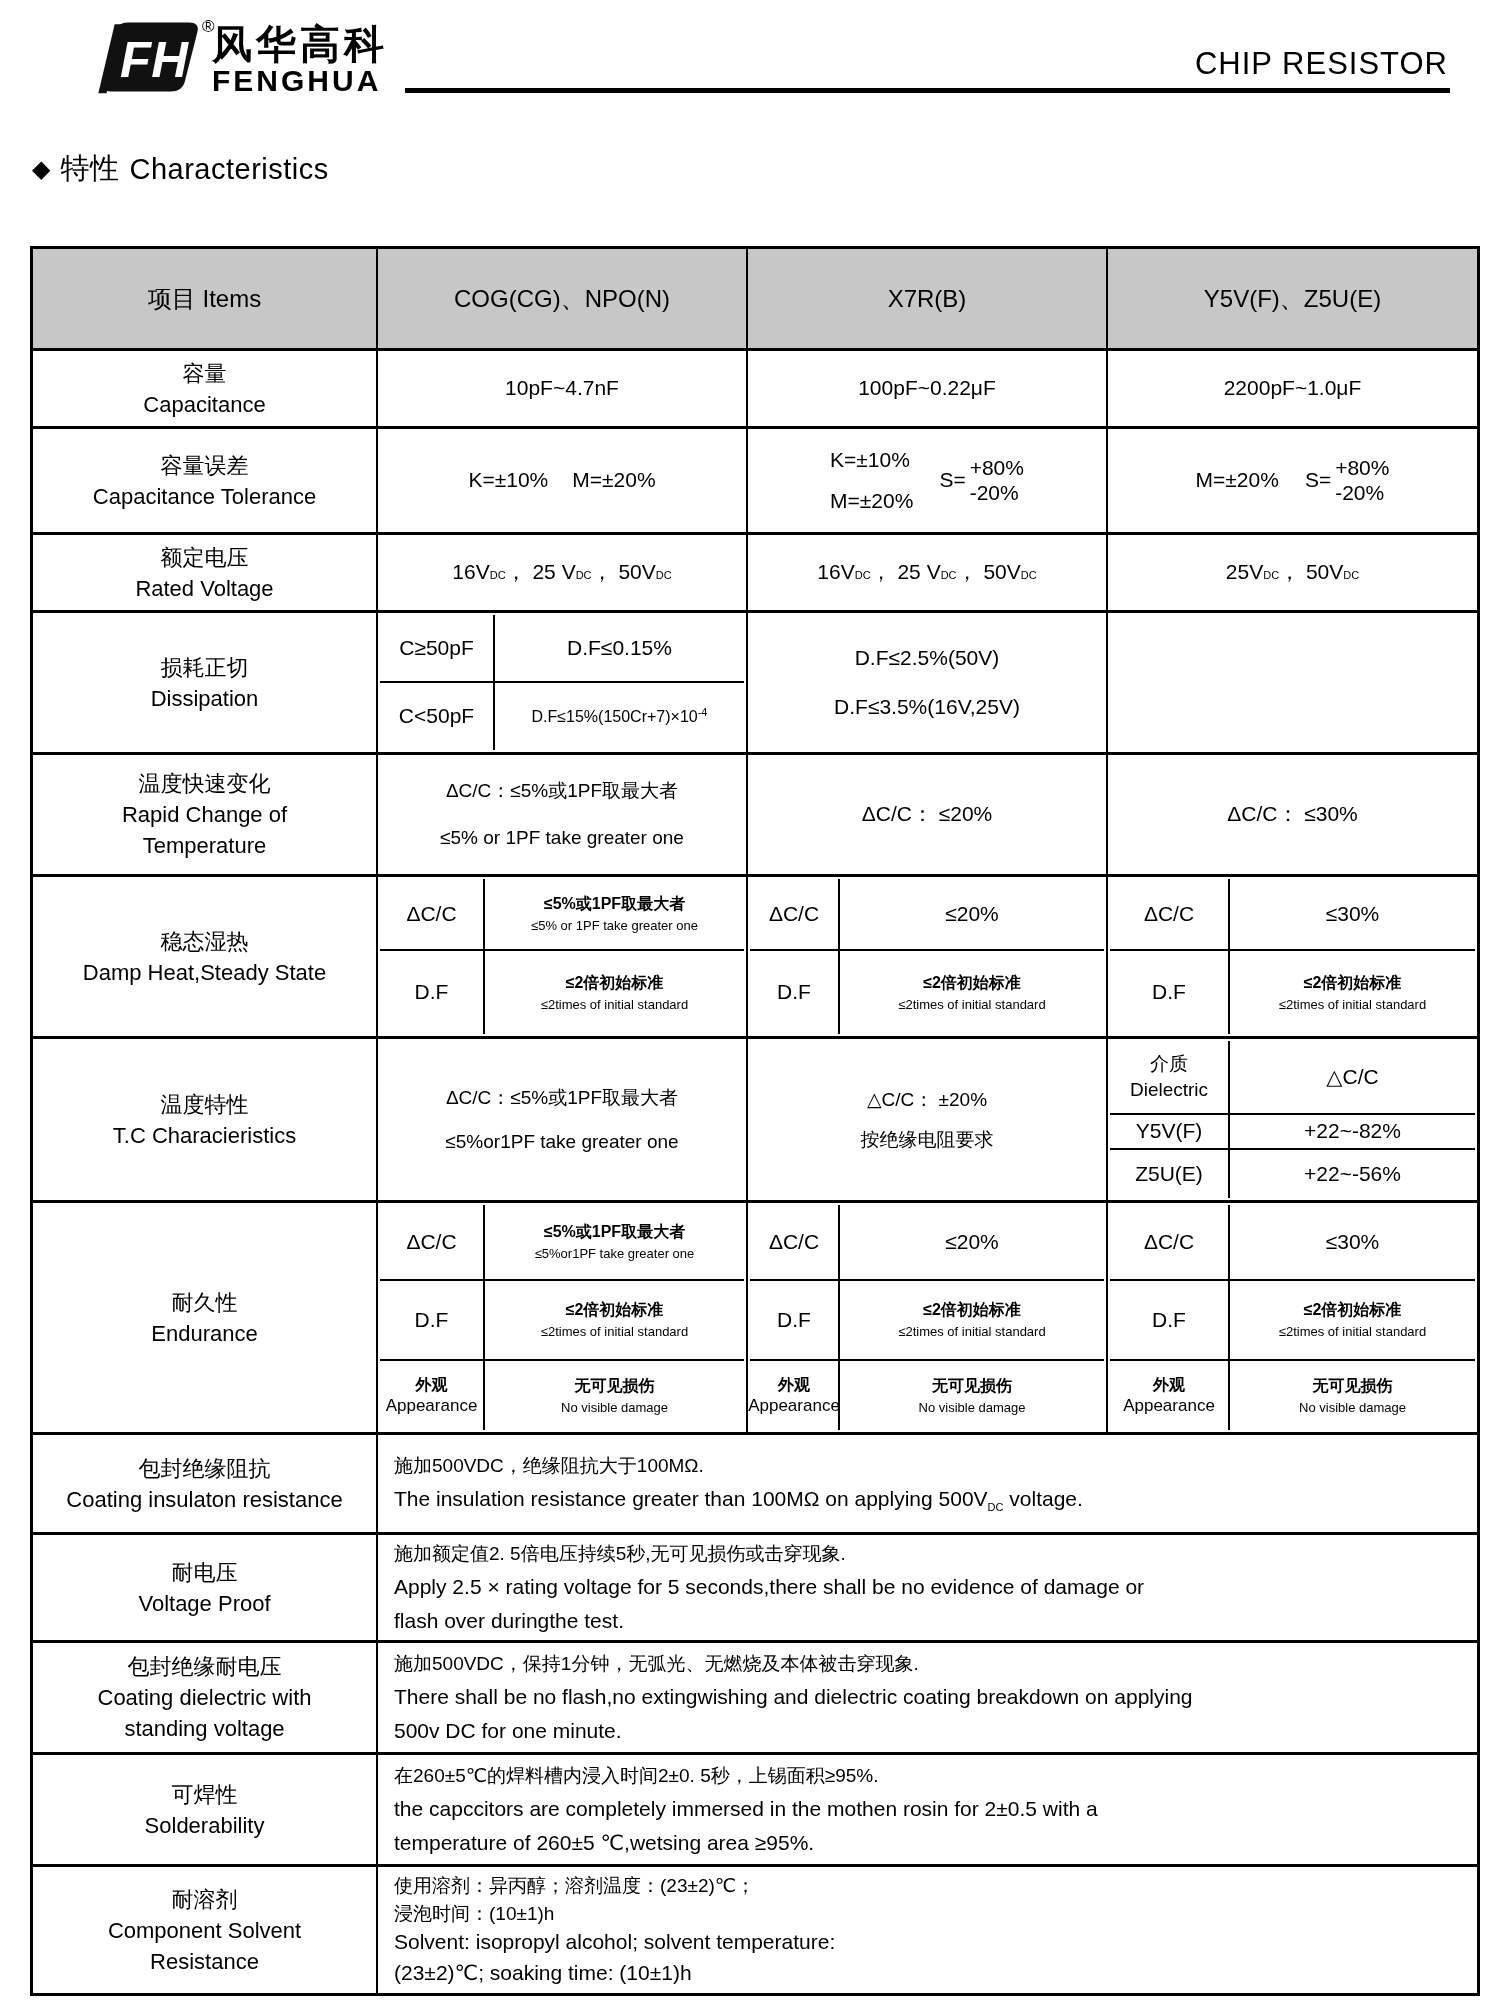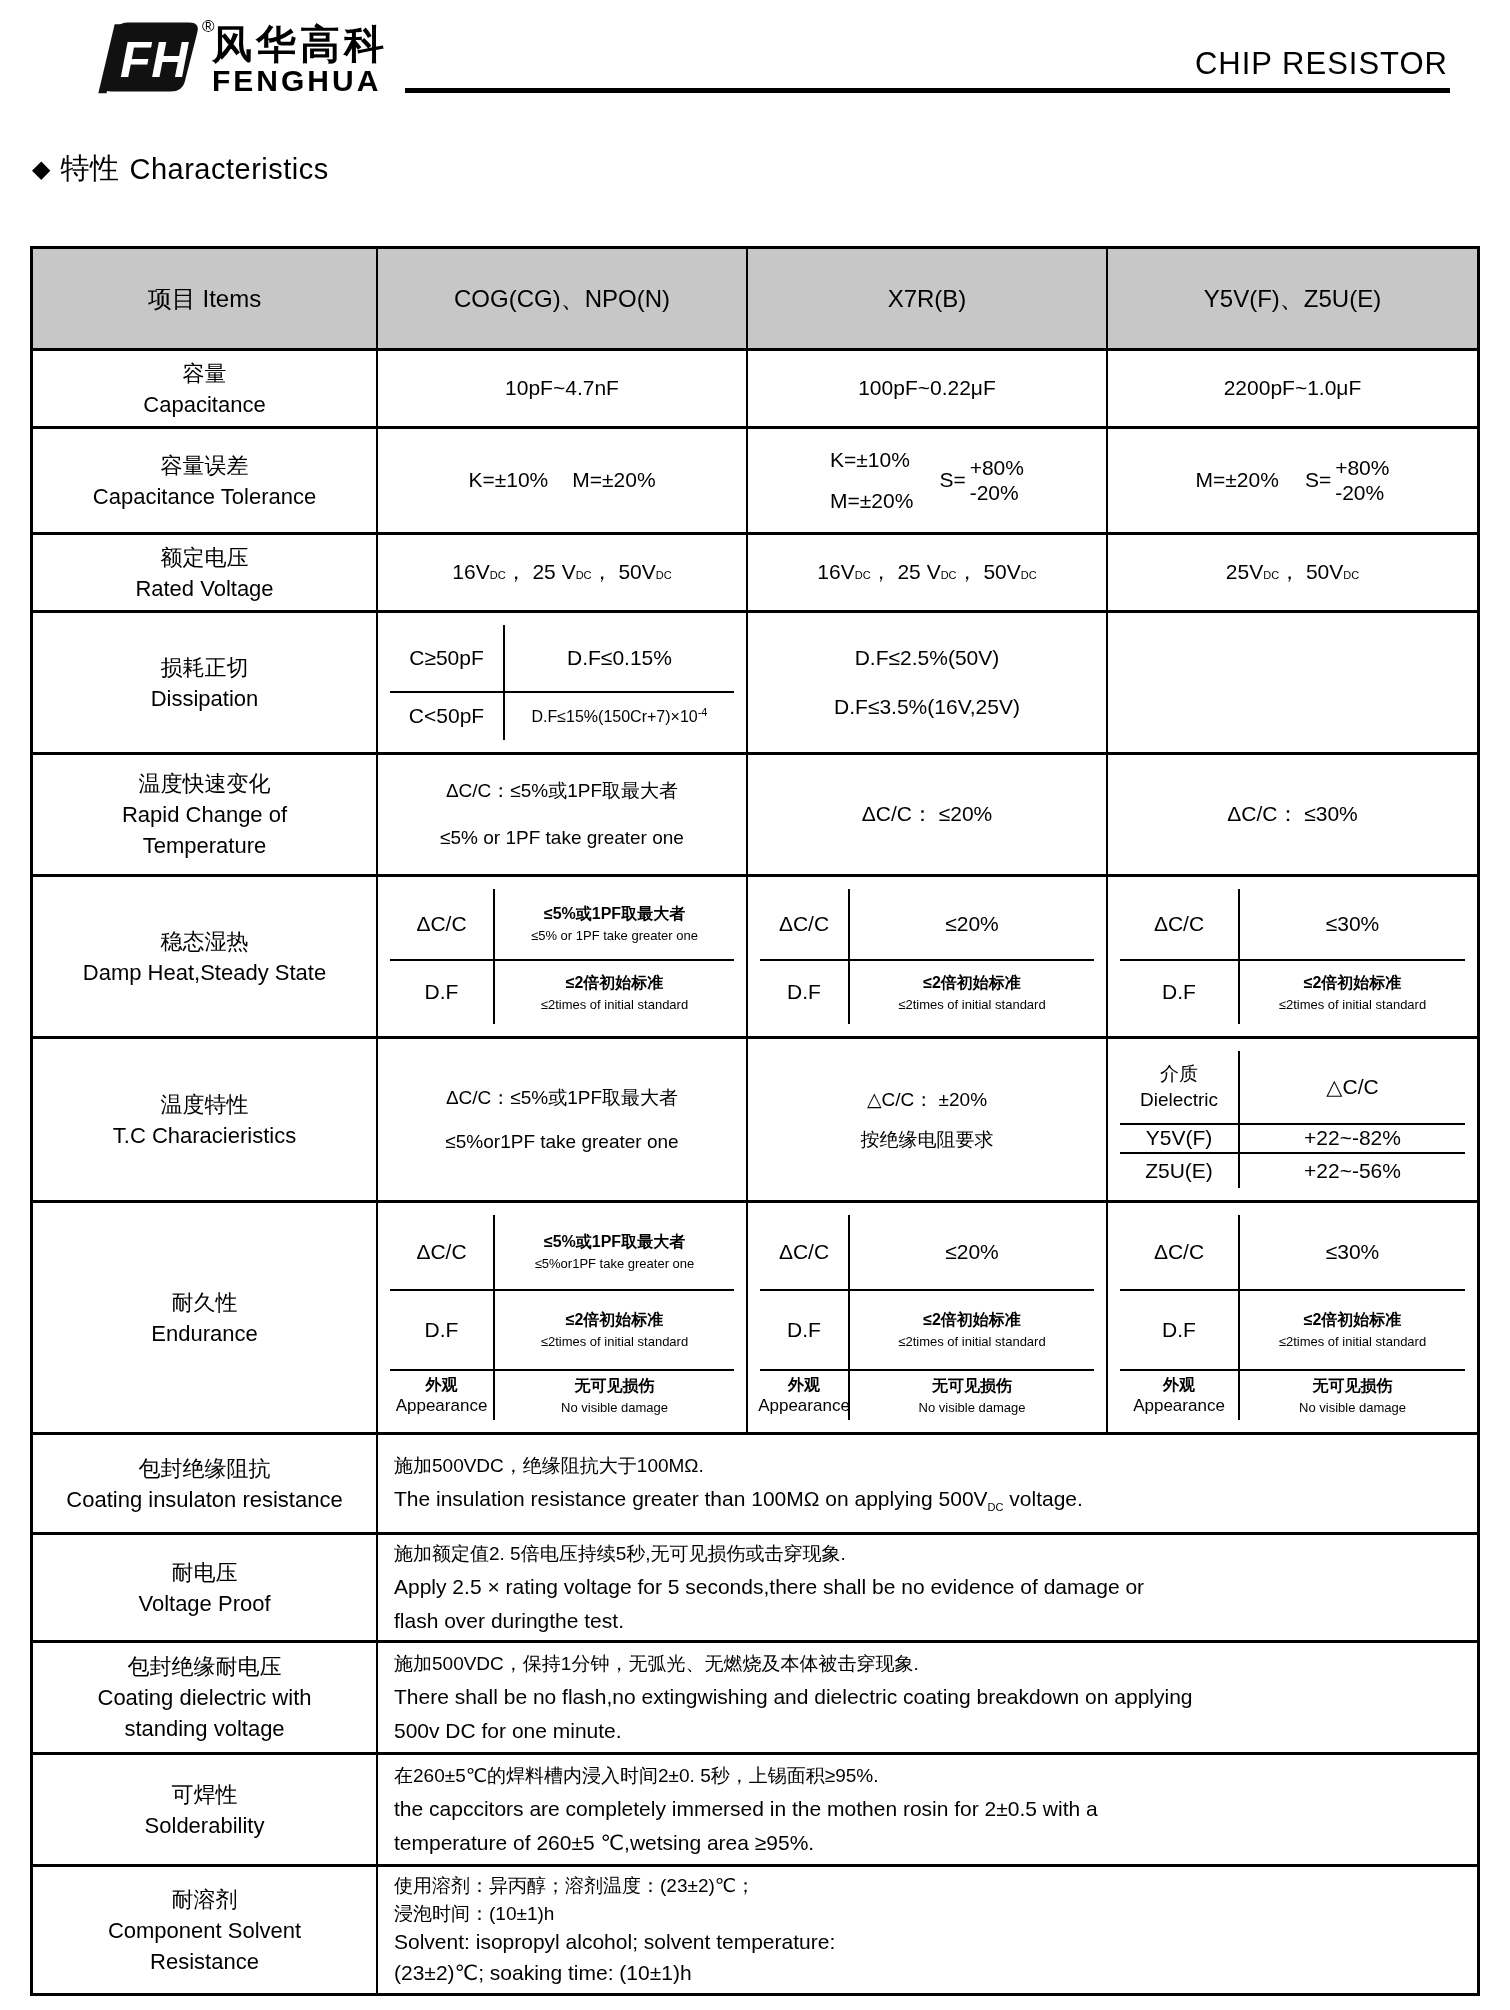--- a/index.html
+++ b/index.html
@@ -39,21 +39,21 @@
   .hcell{font-size:24px;}
   .zh-label{font-size:22px;line-height:1.5;}
   .en-label{font-size:22px;line-height:1.4;}
   .val{font-size:21px;line-height:1.35;}
   .val-gap{margin-top:21px;}
   .inline{display:flex;flex-direction:row;align-items:baseline;white-space:pre;}
   sub{font-size:11px;}
   sup{font-size:11px;}
 
   
-  .grp{padding:12px;align-items:stretch;justify-content:flex-start;}
+  .grp{padding:2px;align-items:stretch;justify-content:flex-start;}
   .sub{display:flex;box-sizing:border-box;border-bottom:2px solid #000;align-items:stretch;flex:none;}
   .sub.subflex{flex:1;border-bottom:none;border-radius:14px;}
   .sublabel{box-sizing:border-box;border-right:2px solid #000;display:flex;flex-direction:column;
             align-items:center;justify-content:center;text-align:center;flex:none;padding:2px;}
   .subval{flex:1;display:flex;flex-direction:column;align-items:center;justify-content:center;
           text-align:center;padding:2px 4px;}
   .small-zh{font-size:16px;font-weight:bold;line-height:1.35;}
   .small-en{font-size:13px;line-height:1.35;margin-top:2px;}
   .dis-small{font-size:16px;}
   .ap-zh{font-size:16px;font-weight:bold;line-height:1.3;}
@@ -314,21 +314,21 @@
       <div class="c c4 grp lastcol">
         <div class="sub" style="height:74px">
           <div class="sublabel" style="width:120px">
             <div class="med-zh">介质</div>
             <div class="med-en">Dielectric</div>
           </div>
           <div class="subval">
             <span class="val">△C/C</span>
           </div>
         </div>
-        <div class="sub" style="height:29px">
+        <div class="sub" style="height:35px">
           <div class="sublabel" style="width:120px">
             <span class="val">Y5V(F)</span>
           </div>
           <div class="subval">
             <span class="val">+22~-82%</span>
           </div>
         </div>
         <div class="sub subflex">
           <div class="sublabel" style="width:120px">
             <span class="val">Z5U(E)</span>

